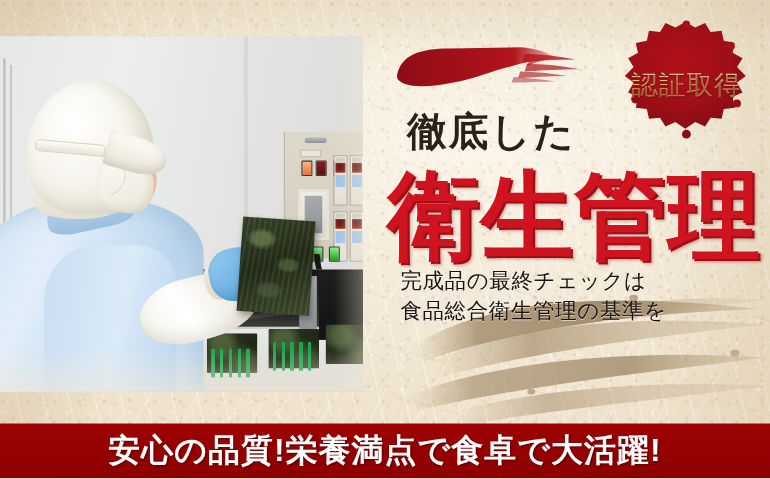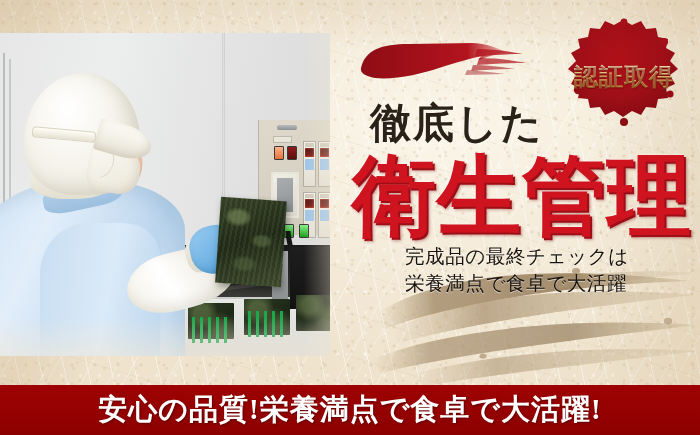--- a/index.html
+++ b/index.html
@@ -195,31 +195,31 @@
   .seal{position:absolute;left:560px;top:18px;width:128px;height:118px;}
   .seal-txt{position:absolute;inset:0;display:flex;flex-direction:column;
     align-items:center;justify-content:center;gap:2px;pointer-events:none;}
   .seal-en{
     font-family:"Liberation Serif",serif;font-weight:700;font-size:25px;letter-spacing:1.5px;
     background:linear-gradient(#fff6d8,#e8c473 48%,#c79a3e);
     -webkit-background-clip:text;background-clip:text;color:transparent;
     text-shadow:0 1px 1px rgba(80,0,0,.5);
   }
   .seal-jp{
-    font-family:"Liberation Serif",serif;font-weight:700;font-size:24px;letter-spacing:1px;
+    font-family:"Liberation Serif",serif;font-weight:400;font-size:24px;letter-spacing:1px;
     background:linear-gradient(#fff6d8,#e8c473 48%,#c79a3e);
     -webkit-background-clip:text;background-clip:text;color:transparent;
     text-shadow:0 1px 1px rgba(80,0,0,.5);
   }
 
   
   .sub-head{
     position:absolute;left:370px;top:96px;
     font-family:"Liberation Serif",serif;
-    font-size:41px;font-weight:700;color:#2a2219;letter-spacing:2px;
+    font-size:36px;font-weight:700;color:#2a2219;letter-spacing:2px;
     white-space:nowrap;
     text-shadow:1px 1px 0 rgba(255,255,255,.5);
   }
   .main-head{
     position:absolute;left:352px;top:140px;
     font-family:"Liberation Serif",serif;
     font-size:84px;font-weight:700;letter-spacing:1px;
     color:#cf1420;
     white-space:nowrap;
     text-shadow:
@@ -230,30 +230,30 @@
   }
 
   
   .body-copy{
     position:absolute;left:364px;top:243px;
     font-family:"Liberation Serif",serif;
     font-size:19.5px;line-height:27px;color:#17120d;
     letter-spacing:.6px;white-space:nowrap;
     text-shadow:0 1px 0 rgba(255,255,255,.55);
   }
-  .body-copy div{white-space:nowrap;margin-left:41px;}
+  .body-copy div{white-space:nowrap;}
 
   
   .banner{
     position:absolute;left:0;bottom:0;width:700px;height:50px;
     background:linear-gradient(#9e0202,#8d0000);
     display:flex;align-items:center;justify-content:center;
   }
   .banner-txt{
-    font-family:Liberation Serif, serif;
+    font-family:Liberation Sans, sans-serif;
     font-size:29px;font-weight:700;color:#ffffff;letter-spacing:1px;
     white-space:nowrap;
     text-shadow:1px 1px 2px rgba(60,0,0,.6);
     text-align:center;
   }
 </style>
 </head>
 <body>
 
 <div class="ad">
@@ -418,20 +418,20 @@
     <div class="seal-txt">
       <span class="seal-jp">認証取得</span>
     </div>
   </div>
 
   <div class="sub-head">徹底した</div>
   <div class="main-head">衛生管理</div>
 
   <div class="body-copy">
     <div>完成品の最終チェックは</div>
-    <div>栄養満点で食卓で大活躍</div>
+    <div>食品総合衛生管理の基準を</div>
   </div>
 
   <div class="banner">
     <span class="banner-txt">安心の品質!栄養満点で食卓で大活躍!</span>
   </div>
 
 </div>
 
 </body></html>

